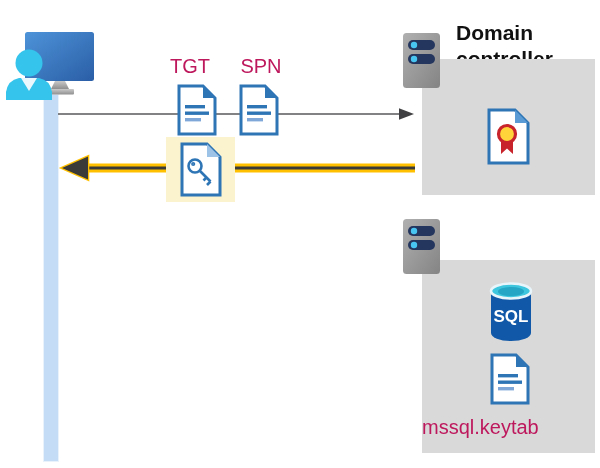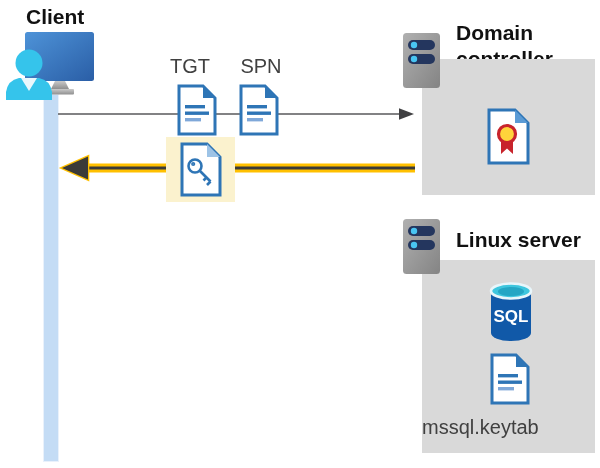--- a/index.html
+++ b/index.html
@@ -2,21 +2,21 @@
 <html><head>
 <meta charset="utf-8">
 <style>
   html,body{margin:0;padding:0;background:#fff;}
   .canvas{
     position:relative;width:600px;height:468px;background:#ffffff;overflow:hidden;
     font-family:"Liberation Sans","DejaVu Sans",sans-serif;
   }
   .abs{position:absolute;}
   .label-bold{font-weight:bold;color:#111111;font-size:21px;line-height:1.22;}
-  .label-reg{font-weight:normal;color:#404040;font-size:20px;}
+  .label-reg{font-weight:normal;color:#be185d;font-size:20px;}
   .gray-box{background:#d9d9d9;z-index:1;}
   .lifeline{background:#c4dcf5;border:1px solid #e9f1fb;z-index:0;}
   .highlight{background:#fbf2ce;z-index:3;}
   .icon{z-index:4;}
   .arrows{left:0;top:0;z-index:2;}
   .tick-label{width:44px;text-align:center;z-index:4;}
   .keytab-label{width:182px;z-index:4;}
 </style>
 </head>
 <body>
@@ -33,21 +33,20 @@
       <line x1="58" y1="114" x2="401" y2="114" stroke="#58595b" stroke-width="1.7"></line>
       <polygon points="399,108.3 414,114 399,119.7" fill="#404042"></polygon>
     </g>
     <g>
       <line x1="85" y1="168" x2="415" y2="168" stroke="#ffc000" stroke-width="9"></line>
       <line x1="85" y1="168" x2="415" y2="168" stroke="#3a3a38" stroke-width="2.8"></line>
       <polygon points="62,168 88,156.5 88,179.5" fill="#3a3a38" stroke="#ffc000" stroke-width="2.6" paint-order="stroke"></polygon>
     </g>
   </svg>
 
-  <div class="abs label-bold" style="left:26px;top:4px;">Client</div>
 
   <svg class="abs icon" style="left:3px;top:30px;" width="94" height="71" viewBox="0 0 94 71">
     <defs>
       <linearGradient id="monG" x1="0" y1="0" x2="1" y2="1">
         <stop offset="0" stop-color="#4e93d8"></stop>
           <stop offset="1" stop-color="#2a5ea6"></stop>
       </linearGradient>
       <linearGradient id="standG" x1="0" y1="0" x2="0" y2="1">
         <stop offset="0" stop-color="#c9c9c9"></stop>
           <stop offset="1" stop-color="#8f8f8f"></stop>
@@ -129,21 +128,20 @@
           <stop offset="1" stop-color="#848484"></stop>
       </linearGradient>
     </defs>
     <rect x="1" y="1" width="37" height="55" rx="3.5" fill="url(#srvG2)"></rect>
     <rect x="6" y="8" width="27" height="10" rx="5" fill="#24365e"></rect>
     <circle cx="12" cy="13" r="3.2" fill="#49c5f2"></circle>
     <rect x="6" y="22" width="27" height="10" rx="5" fill="#24365e"></rect>
     <circle cx="12" cy="27" r="3.2" fill="#49c5f2"></circle>
   </svg>
 
-  <div class="abs label-bold" style="left:456px;top:227px;white-space:nowrap;">Linux server</div>
 
   <svg class="abs icon" style="left:489px;top:281px;" width="44" height="62" viewBox="0 0 44 62">
     <path d="M2,10 L2,52 A20,8 0 0 0 42,52 L42,10 Z" fill="#1159a8"></path>
     <ellipse cx="22" cy="10" rx="20" ry="7.5" fill="#3ec6de" stroke="#e8f6fb" stroke-width="2.6"></ellipse>
     <ellipse cx="22" cy="10.5" rx="13" ry="4.5" fill="#24a6c4"></ellipse>
     <text x="22" y="41" text-anchor="middle" font-family="Liberation Sans, sans-serif" font-size="17" font-weight="bold" fill="#ffffff">SQL</text>
   </svg>
 
   <svg class="abs icon" style="left:489px;top:353px;" width="42" height="52" viewBox="0 0 42 52">
     <path d="M3,2 L27,2 L39,14 L39,50 L3,50 Z" fill="#ffffff" stroke="#2e75b6" stroke-width="3"></path>

